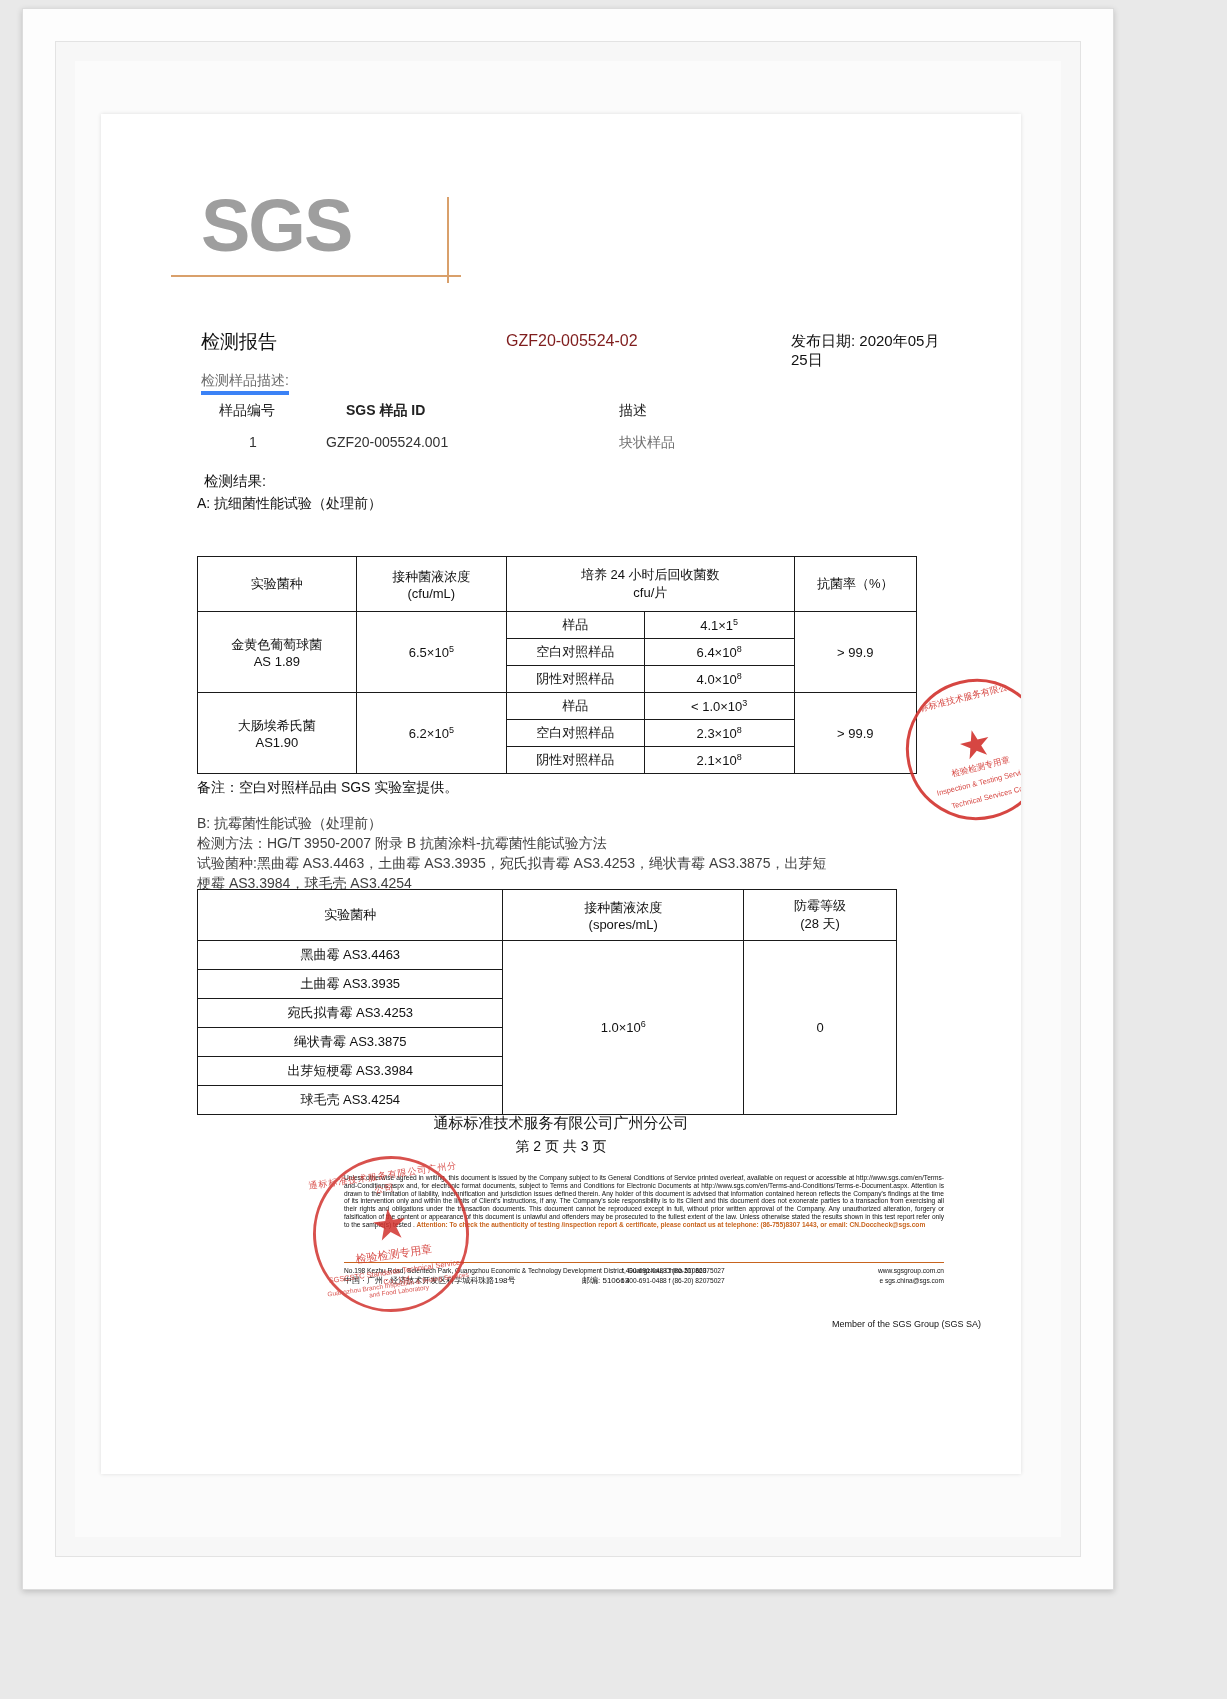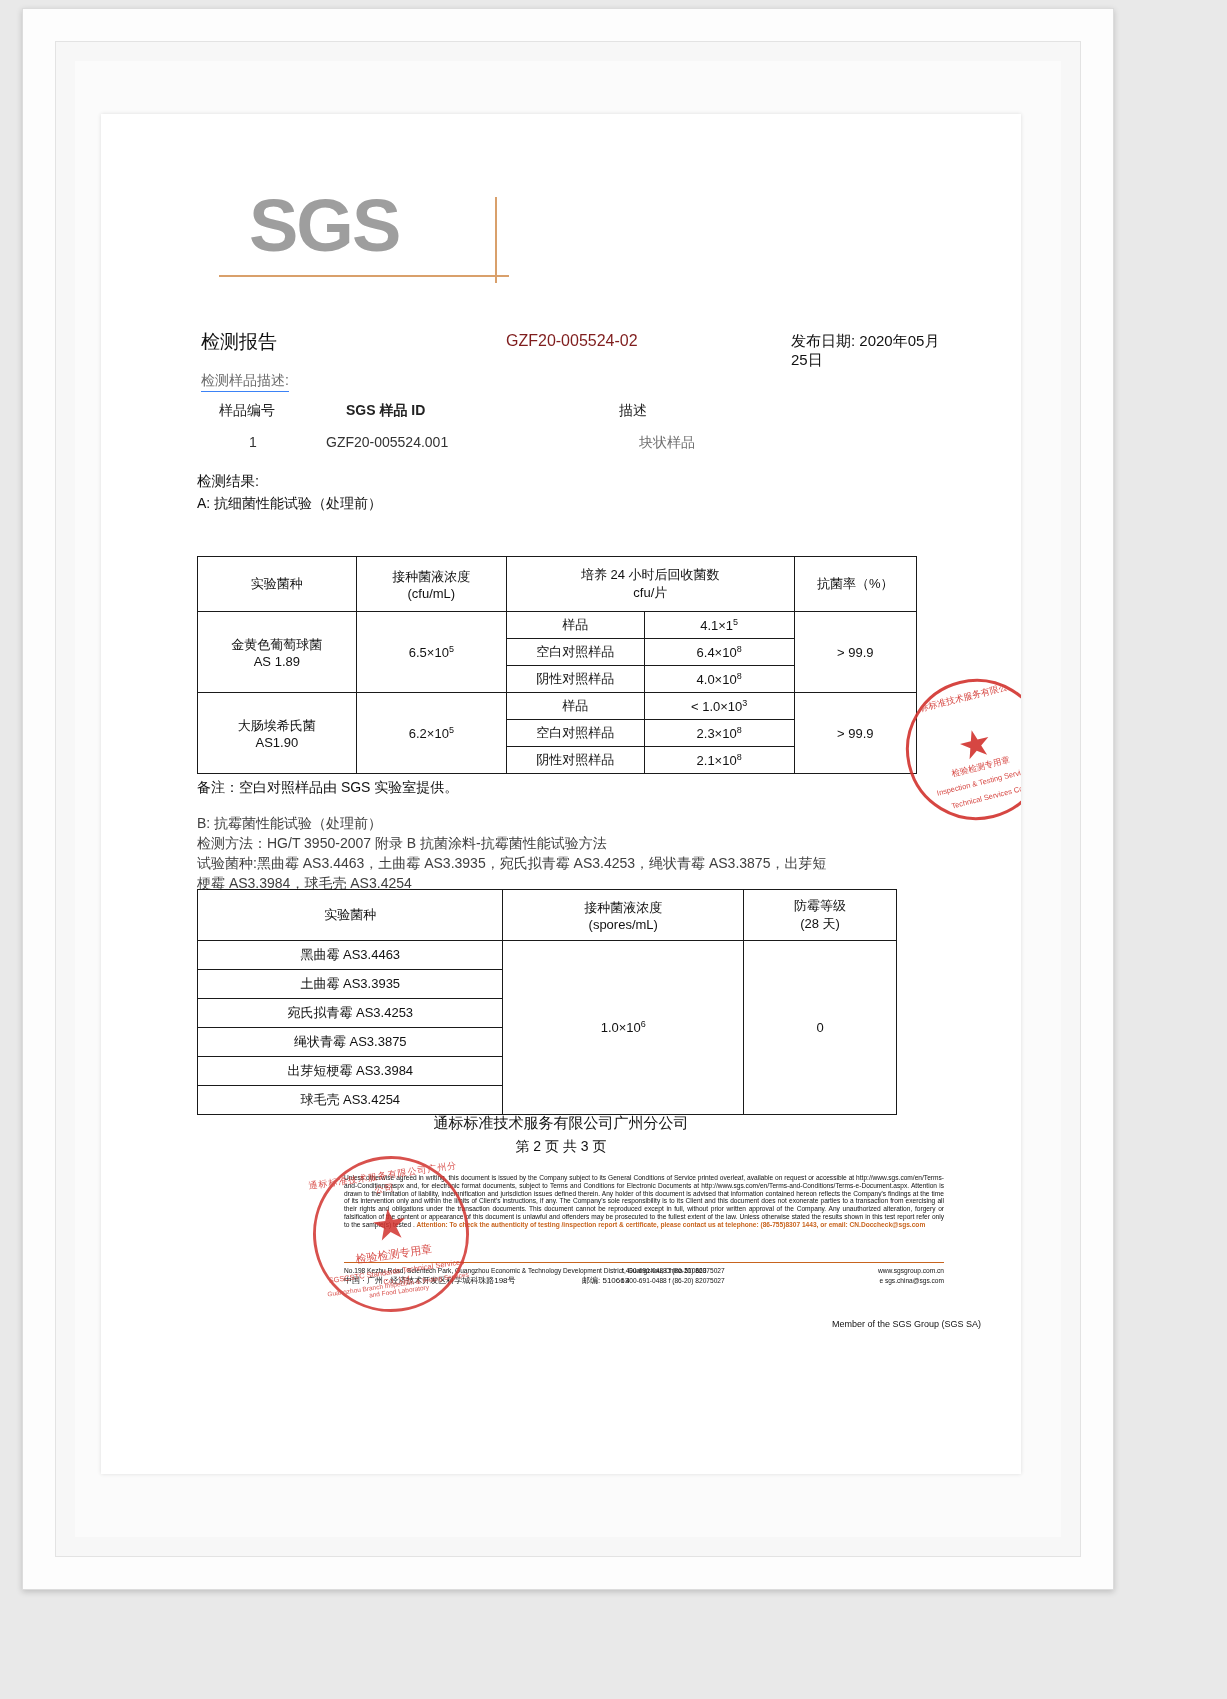--- a/index.html
+++ b/index.html
@@ -25,50 +25,50 @@
     position:absolute;left:52px;top:52px;right:52px;bottom:52px;
     background:#fbfbfb;
   }
   .page{
     position:absolute;left:78px;top:105px;width:920px;height:1360px;
     background:#ffffff;
     box-shadow:0 0 4px rgba(0,0,0,.12);
     overflow:hidden;
   }
   
-  .logo-wrap{position:absolute;left:100px;top:75px;margin-left:48px;}
+  .logo-wrap{position:absolute;left:100px;top:75px;}
   .logo-text{
     font-family:"Liberation Sans",sans-serif;
     font-size:74px;font-weight:bold;letter-spacing:-2px;
     color:#9e9e9e;line-height:74px;
   }
   .logo-rule-v{position:absolute;left:246px;top:8px;width:2px;height:86px;background:#d9a06b;}
   .logo-rule-h{position:absolute;left:-30px;top:86px;width:290px;height:2px;background:#d9a06b;}
 
   
   .hdr{position:absolute;left:100px;top:215px;width:740px;}
   .hdr-title{font-size:19px;color:#111;display:inline-block;}
   .hdr-no{font-size:16px;color:#7f1d1d;position:absolute;left:305px;top:3px;}
   .hdr-date{font-size:15px;color:#111;position:absolute;left:590px;top:3px;}
 
   .sec-label{
     position:absolute;left:100px;top:258px;font-size:14px;color:#6b6b6b;
-    border-bottom:1px solid #3b82f6;padding-bottom:1px;
+    border-bottom:4px solid #3b82f6;padding-bottom:1px;
   }
   .desc-head{position:absolute;left:100px;top:288px;width:740px;font-size:14px;color:#222;}
   .desc-head span:nth-child(1){position:absolute;left:18px;}
   .desc-head span:nth-child(2){position:absolute;left:145px;font-weight:bold;}
   .desc-head span:nth-child(3){position:absolute;left:418px;}
   .desc-row{position:absolute;left:100px;top:320px;width:740px;font-size:14px;color:#333;}
   .desc-row span:nth-child(1){position:absolute;left:48px;}
   .desc-row span:nth-child(2){position:absolute;left:125px;}
-  .desc-row span:nth-child(3){position:absolute;left:438px;color:#6f6f6f;}
-
-  
-  .res-title{position:absolute;left:96px;top:358px;font-size:14.5px;color:#111;}
+  .desc-row span:nth-child(3){position:absolute;left:418px;color:#6f6f6f;}
+
+  
+  .res-title{position:absolute;left:103px;top:358px;font-size:14.5px;color:#111;}
   .blkA{position:absolute;left:96px;top:380px;width:760px;font-size:14px;color:#111;line-height:19px;}
   .blkA div{margin-bottom:1px;}
 
   table{border-collapse:collapse;padding-left:31px;}
   .tbl{
     position:absolute;left:96px;top:442px;width:720px;
     font-size:13px;color:#111;
   }
   .tbl td,.tbl th{border:1px solid #1a1a1a;padding:4px 5px;text-align:center;vertical-align:middle;font-weight:normal;}
   .tbl th{font-size:13px;}

